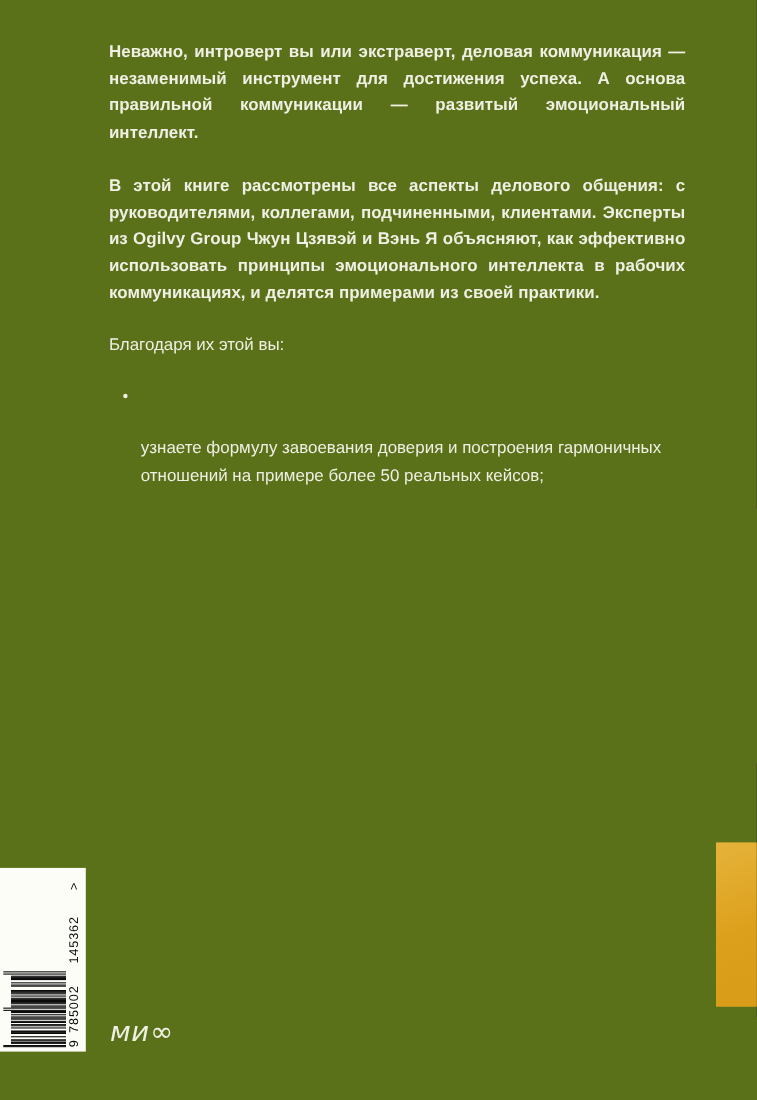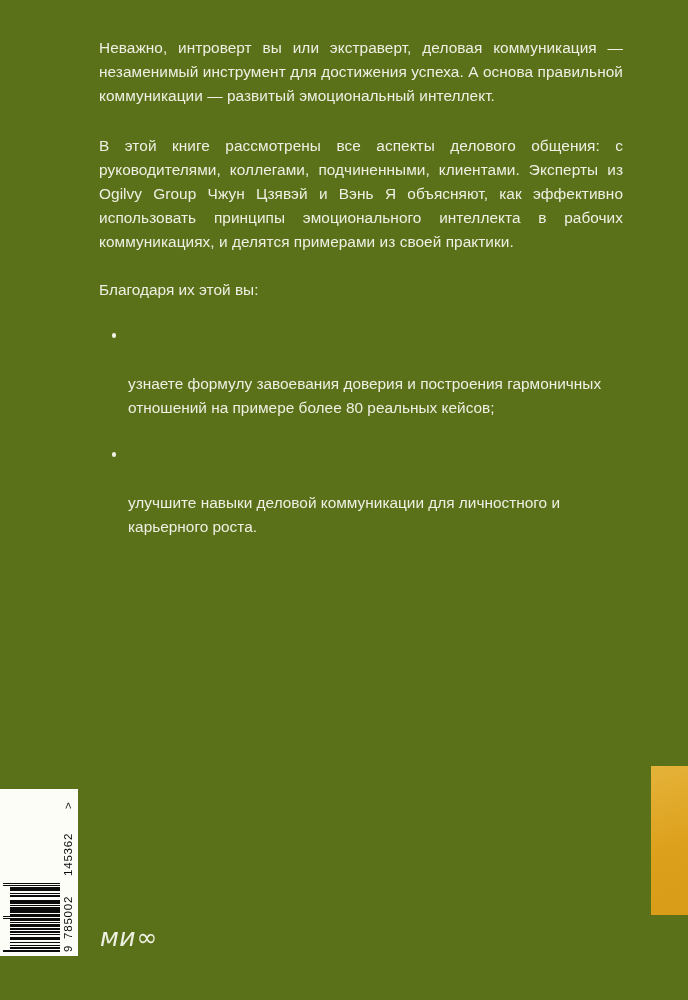--- a/index.html
+++ b/index.html
@@ -29,20 +29,21 @@
   }
 
   .para {
     font-size: 15.4px;
     line-height: 24.2px;
     text-align: justify;
     text-justify: inter-word;
     margin: 0 0 23px 0;
     letter-spacing: 0.05px;
     white-space: pre-line;
+    font-weight: bold;
   }
 
   .para-lead {
     margin-bottom: 25px;
   }
 
   .para-intro {
     margin: 0 0 22px 0;
     font-size: 15.4px;
     line-height: 24.2px;
@@ -193,25 +194,21 @@
 
     <p class="para para-lead">Неважно, интроверт вы или экстраверт, деловая коммуникация — незаменимый инструмент для достижения успеха. А основа правильной коммуникации — развитый эмоциональный интеллект.</p>
 
     <p class="para">В этой книге рассмотрены все аспекты делового общения: с руководителями, коллегами, подчиненными, клиентами. Эксперты из Ogilvy Group Чжун Цзявэй и Вэнь Я объясняют, как эффективно использовать принципы эмоционального интеллекта в рабочих коммуникациях, и делятся примерами из своей практики.</p>
 
     <p class="para-intro">Благодаря их этой вы:</p>
 
     <ul class="bullets">
       <li class="bullet-item">
         <span class="bullet-dot"></span>
-        <span>узнаете формулу завоевания доверия и построения гармоничных отношений на примере более 80 реальных кейсов;</span>
-      </li>
-      <li class="bullet-item">
-        <span class="bullet-dot"></span>
-        <span>улучшите навыки деловой коммуникации для личностного и карьерного роста.</span>
+        <span>узнаете формулу завоевания доверия и построения гармоничных отношений на примере более 50 реальных кейсов;</span>
       </li>
     </ul>
   </div>
 
   <div class="accent-rect"></div>
 
   <div class="barcode-panel">
     <div class="barcode-rot">
       <div class="bars" id="bars-container">
           <div class="bar tall" style="width: 0.726316px; flex: 0 0 0.726316px;"></div>

